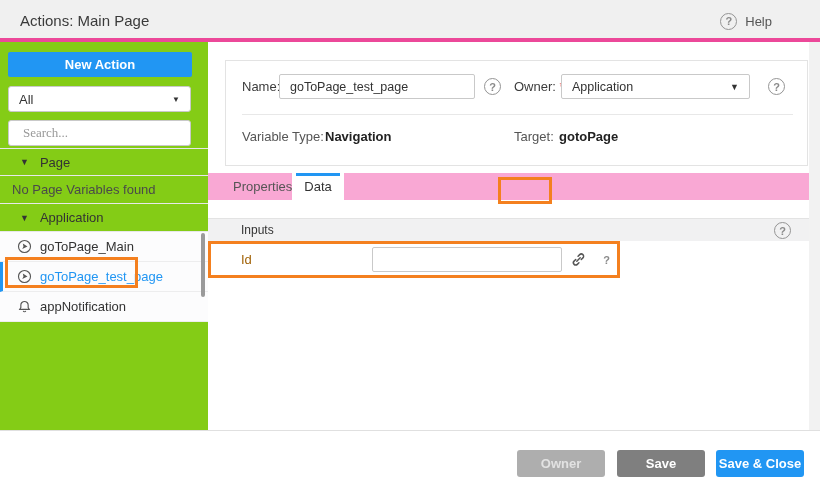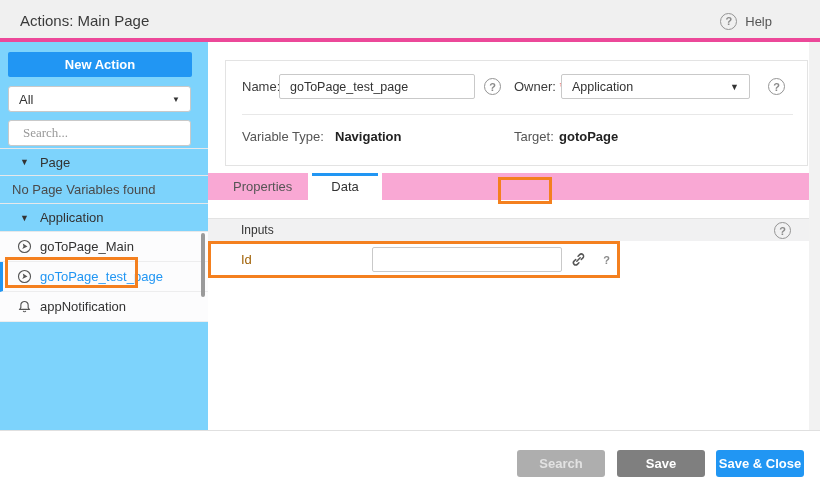--- a/index.html
+++ b/index.html
@@ -24,21 +24,21 @@
   }
   .qmark {
     width:17px; height:17px; border:1px solid #949494; border-radius:50%;
     color:#8a8a8a; font-size:11px; font-weight:bold;
     display:inline-flex; align-items:center; justify-content:center;
     background:transparent; flex:0 0 auto;
   }
   
   .sidebar {
     position:absolute; left:0; top:42px; width:242px; height:388px;
-    background:#7dd3fc; border-right:1px solid #4d7c0f;
+    background:#84cc16; border-right:1px solid #4d7c0f;
   }
   .new-action {
     position:absolute; left:8px; top:10px; width:184px; height:25px;
     background:#2196f3; color:#fff; font-weight:bold; font-size:13px;
     border:none; border-radius:2px; cursor:pointer;
     display:flex; align-items:center; justify-content:center;
   }
   .filter-select {
     position:absolute; left:8px; top:44px; width:183px; height:26px;
     background:#fff; border:1px solid #c9c9c9; border-radius:3px;
@@ -114,23 +114,23 @@
   
   .tabbar {
     position:absolute; left:0; top:131px; width:601px; height:27px;
     background:#f9a8d4;
   }
   .tab-properties {
     position:absolute; left:25px; top:0; height:27px; line-height:27px;
     color:#555; cursor:pointer;
   }
   .tab-data {
-    position:absolute; left:84px; top:0; width:74px; height:27px;
+    position:absolute; left:84px; top:0; width:52px; height:27px;
     background:#fff; display:flex; align-items:center; justify-content:center;
-    color:#333; cursor:pointer;margin-left:16px;
+    color:#333; cursor:pointer;
   }
   .tab-data::before {
     content:""; position:absolute; left:4px; right:4px; top:0; height:3px;
     background:#2196f3;
   }
   
   .inputs-band {
     position:absolute; left:0; top:176px; width:601px; height:23px;
     background:#f1f1f2; border-top:1px solid #e3e3e3;
   }
@@ -257,21 +257,21 @@
         <span>Application</span>
         <span class="caret">▼</span>
       </div>
       <span class="qmark" style="position:absolute; left:542px; top:4px;">?</span>
     </div>
 
     <div class="card-divider"></div>
 
     <div class="frow" style="top:63px;">
       <span class="flabel ro-label" style="left:16px;">Variable Type:</span>
-      <span class="flabel ro-value" style="left:109px;">Navigation</span>
+      <span class="flabel ro-value" style="left:99px;">Navigation</span>
       <span class="flabel ro-label" style="left:288px;">Target:</span>
       <span class="flabel ro-value" style="left:333px;">gotoPage</span>
     </div>
   </div>
 
   <div class="tabbar">
     <div class="tab-properties">Properties</div>
     <div class="tab-data">Data</div>
   </div>
 
@@ -288,20 +288,20 @@
         <path d="M6.4 9.6 L9.6 6.4"></path>
         <path d="M7.6 4.9 l1.5 -1.5 a2.15 2.15 0 0 1 3.05 3.05 L10.6 8"></path>
         <path d="M8.4 11.1 l-1.5 1.5 a2.15 2.15 0 0 1 -3.05 -3.05 L5.4 8"></path>
       </svg>
     </button>
     <span class="qmark icon-btn id-help">?</span>
   </div>
 </div>
 
 <div class="footer">
-  <button class="btn btn-cancel">Search</button>
+  <button class="btn btn-cancel">Owner</button>
   <button class="btn btn-save">Save</button>
   <button class="btn btn-primary">Save &amp; Close</button>
 </div>
 
 <div class="ann ann-sidebar"></div>
 <div class="ann ann-tab"></div>
 <div class="ann ann-id"></div>
 
 </body></html>

